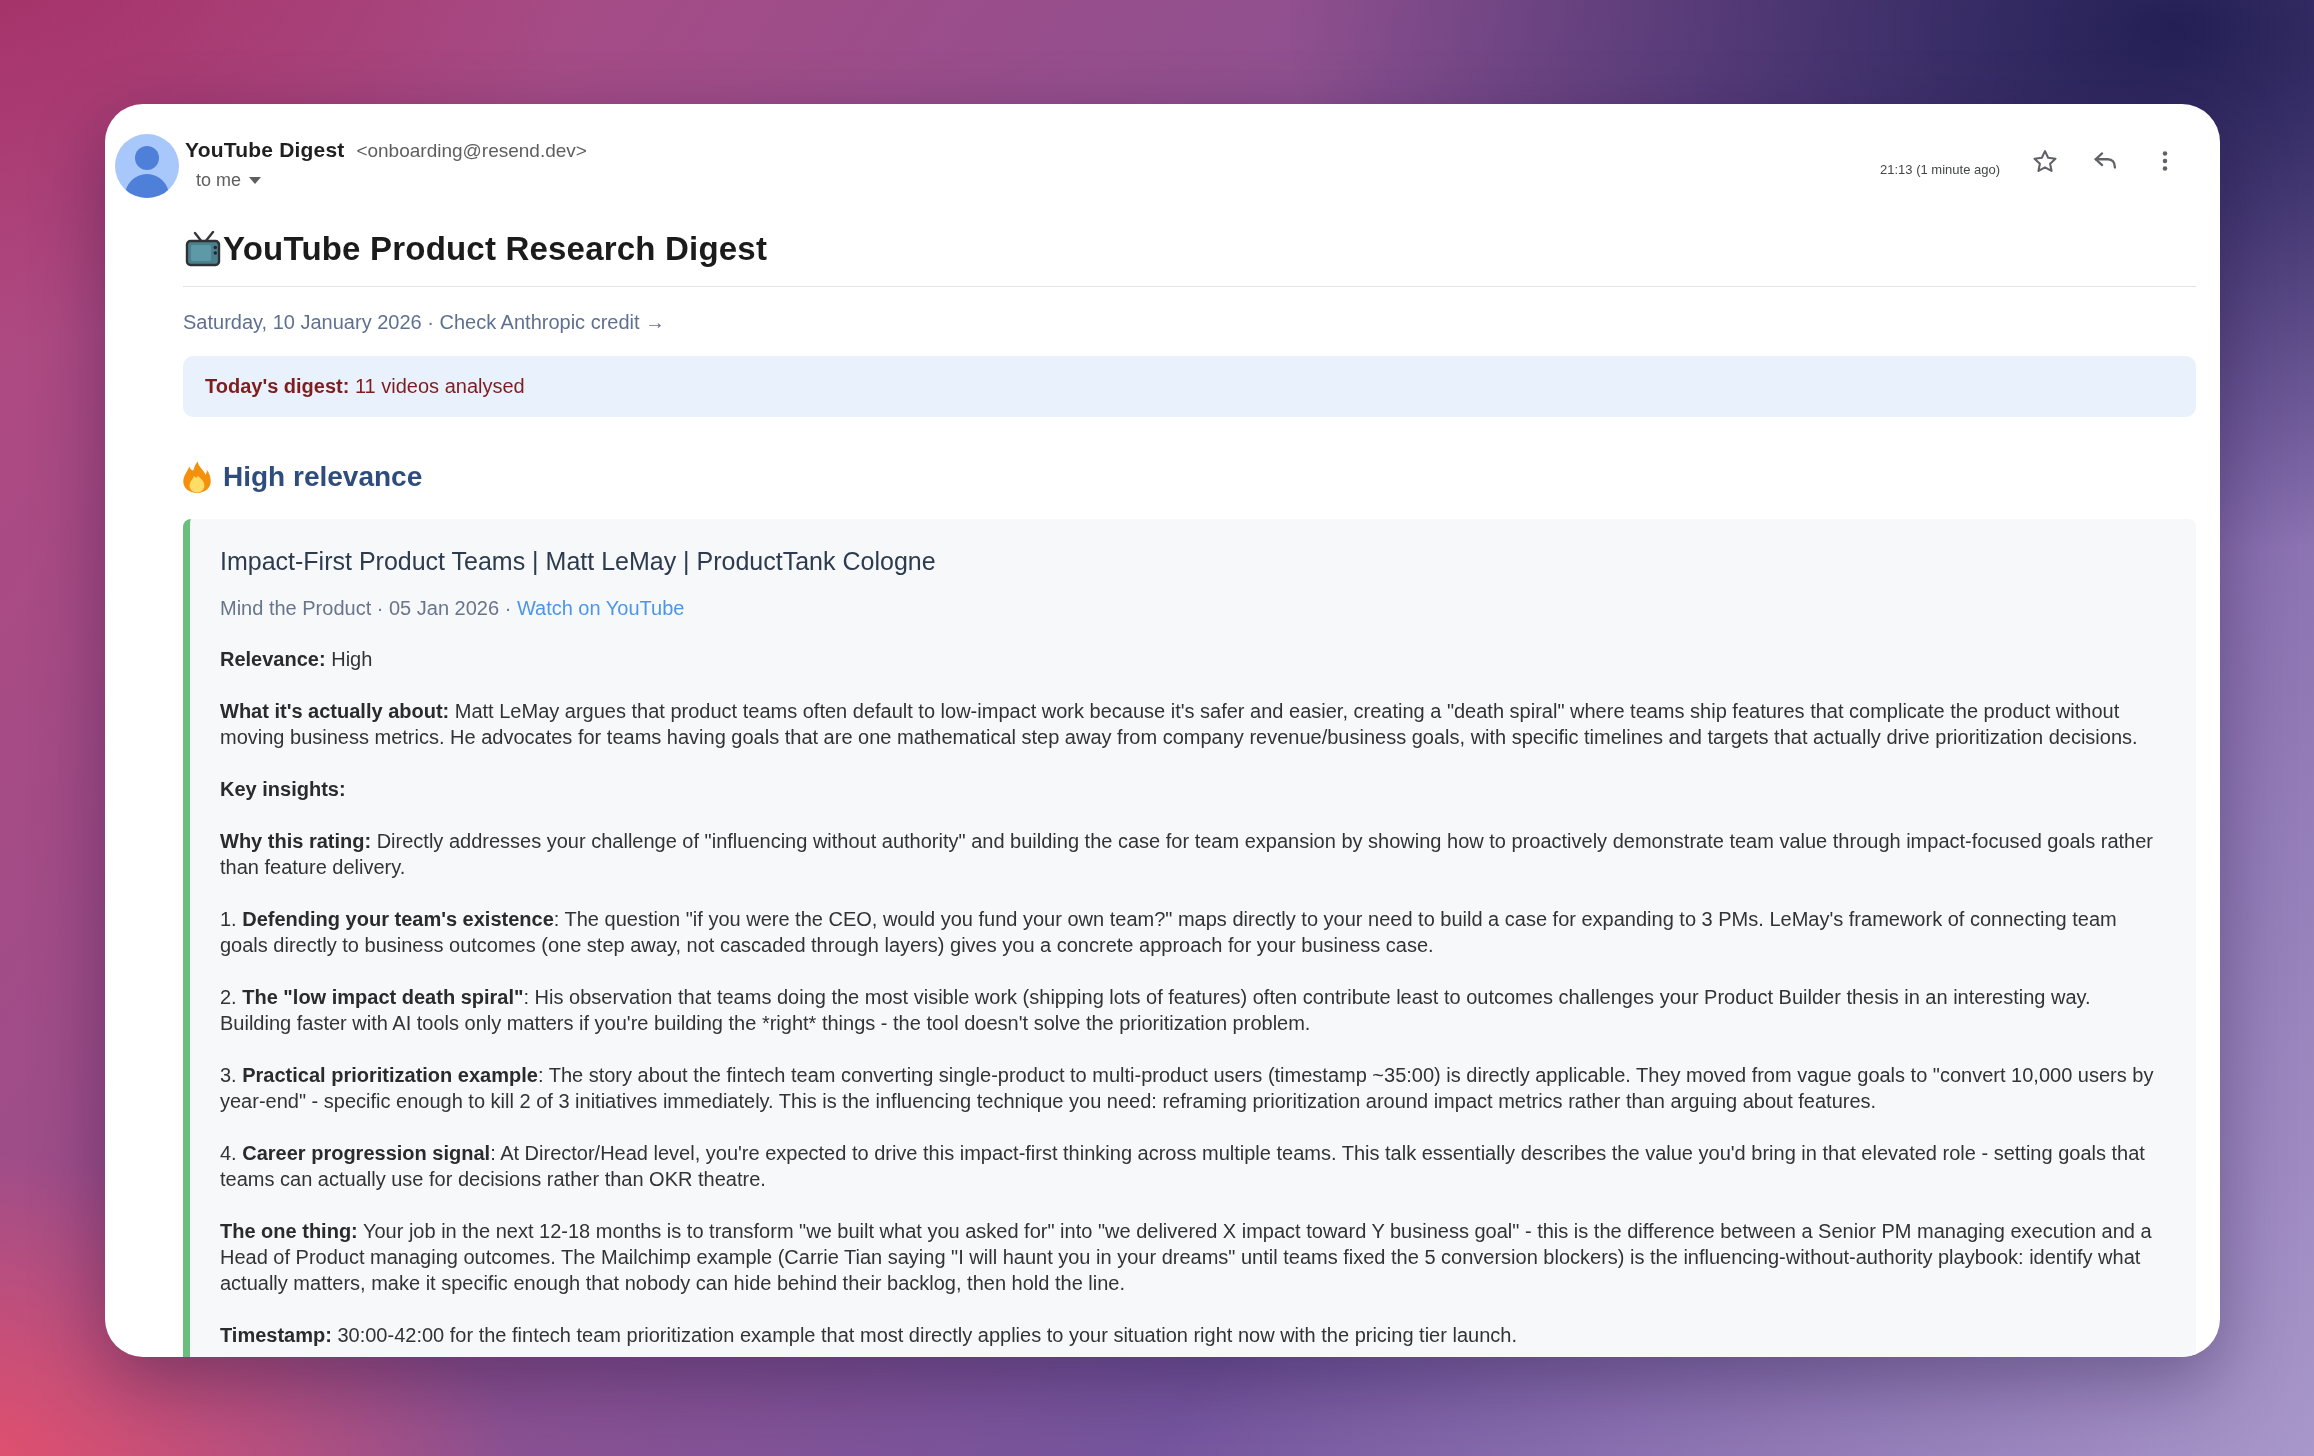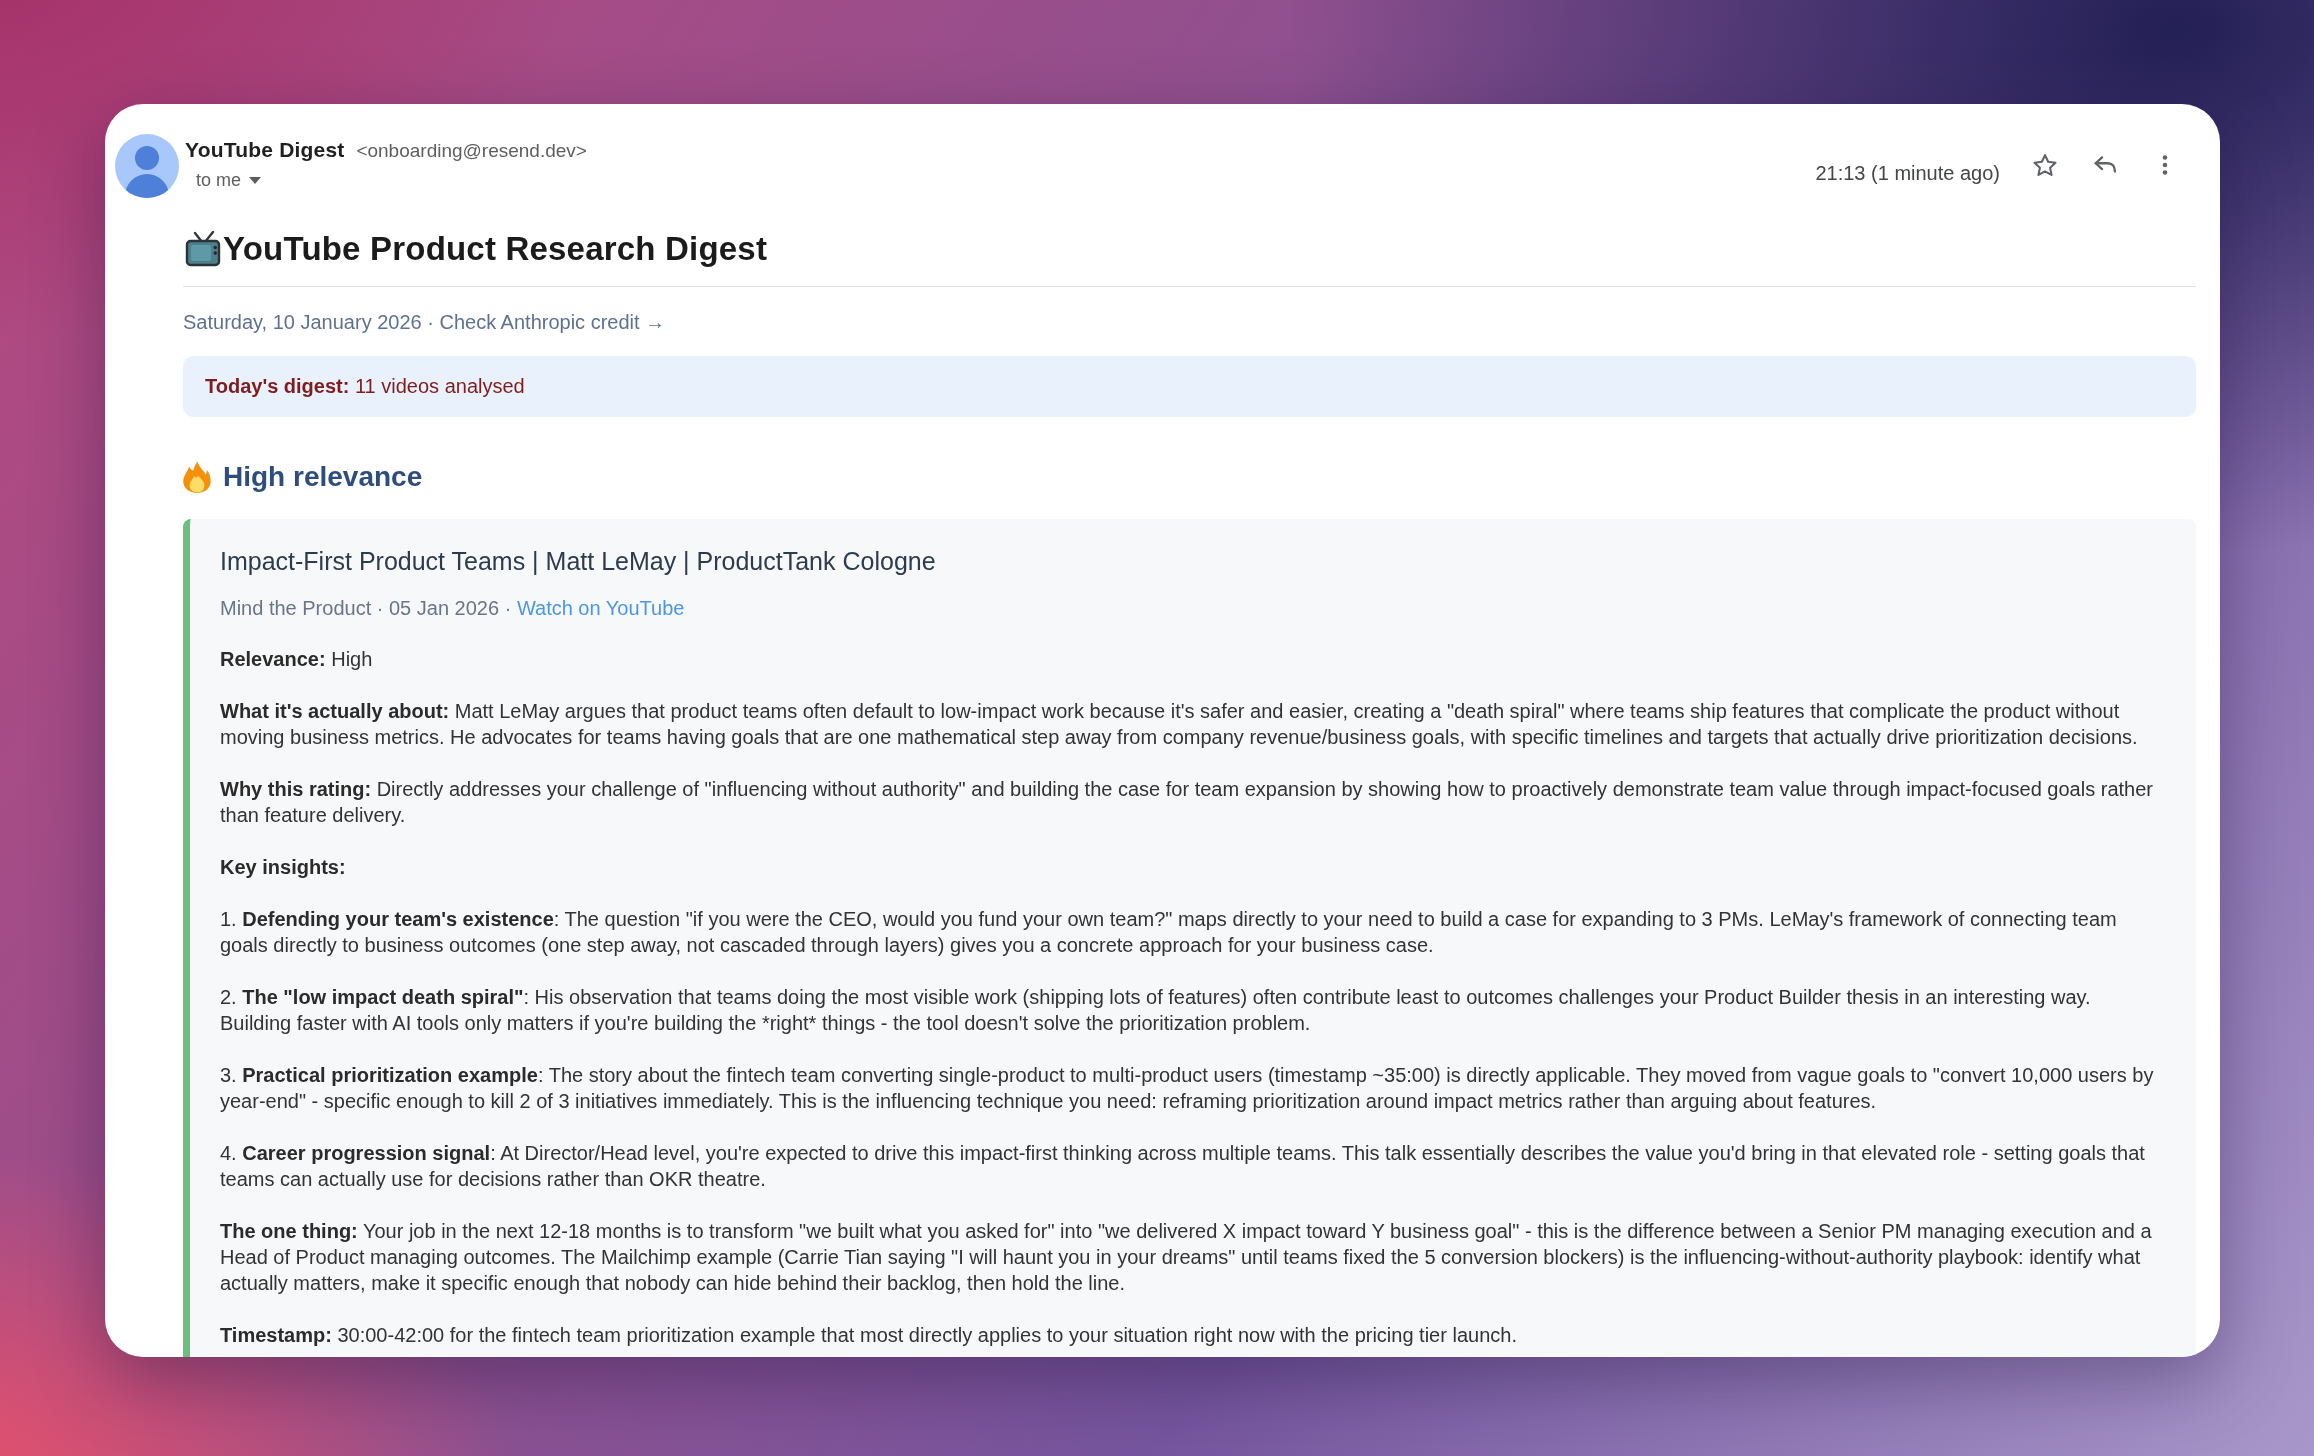--- a/index.html
+++ b/index.html
@@ -61,21 +61,21 @@
     width: 0; height: 0;
     border-left: 6px solid transparent;
     border-right: 6px solid transparent;
     border-top: 7px solid #5e5e5e;
     display: inline-block;
   }
   .header-right {
     display: flex; align-items: center; gap: 30px;
     padding-top: 10px;
   }
-  .header-time { font-size: 20px; color: #444746; white-space: nowrap; margin-top: 18px; }
+  .header-time { font-size: 13px; color: #444746; white-space: nowrap; margin-top: 18px; }
   .icon-btn { width: 30px; height: 30px; display: inline-flex; align-items: center; justify-content: center; cursor: pointer; }
   .icon-btn svg { display: block; }
 
   
   .email-body { padding: 0 24px 0 78px; }
 
   .subject-row {
     display: flex; align-items: center; 
     margin-top: 32px;
   }
@@ -210,23 +210,23 @@
         <div class="video-title">Impact-First Product Teams | Matt LeMay | ProductTank Cologne</div>
 
         <div class="video-meta">
           <span>Mind the Product</span><span> · </span><span>05 Jan 2026</span><span> · </span><a class="watch-link">Watch on YouTube</a>
         </div>
 
         <p><strong>Relevance:</strong><span> High</span></p>
 
         <p><strong>What it's actually about:</strong><span> Matt LeMay argues that product teams often default to low-impact work because it's safer and easier, creating a "death spiral" where teams ship features that complicate the product without moving business metrics. He advocates for teams having goals that are one mathematical step away from company revenue/business goals, with specific timelines and targets that actually drive prioritization decisions.</span></p>
 
+        <p><strong>Key insights:</strong></p>
+
         <p><strong>Why this rating:</strong><span> Directly addresses your challenge of "influencing without authority" and building the case for team expansion by showing how to proactively demonstrate team value through impact-focused goals rather than feature delivery.</span></p>
-
-        <p><strong>Key insights:</strong></p>
 
         <p><span>1. </span><strong>Defending your team's existence</strong><span>: The question "if you were the CEO, would you fund your own team?" maps directly to your need to build a case for expanding to 3 PMs. LeMay's framework of connecting team goals directly to business outcomes (one step away, not cascaded through layers) gives you a concrete approach for your business case.</span></p>
 
         <p><span>2. </span><strong>The "low impact death spiral"</strong><span>: His observation that teams doing the most visible work (shipping lots of features) often contribute least to outcomes challenges your Product Builder thesis in an interesting way. Building faster with AI tools only matters if you're building the *right* things - the tool doesn't solve the prioritization problem.</span></p>
 
         <p><span>3. </span><strong>Practical prioritization example</strong><span>: The story about the fintech team converting single-product to multi-product users (timestamp ~35:00) is directly applicable. They moved from vague goals to "convert 10,000 users by year-end" - specific enough to kill 2 of 3 initiatives immediately. This is the influencing technique you need: reframing prioritization around impact metrics rather than arguing about features.</span></p>
 
         <p><span>4. </span><strong>Career progression signal</strong><span>: At Director/Head level, you're expected to drive this impact-first thinking across multiple teams. This talk essentially describes the value you'd bring in that elevated role - setting goals that teams can actually use for decisions rather than OKR theatre.</span></p>
 
         <p><strong>The one thing:</strong><span> Your job in the next 12-18 months is to transform "we built what you asked for" into "we delivered X impact toward Y business goal" - this is the difference between a Senior PM managing execution and a Head of Product managing outcomes. The Mailchimp example (Carrie Tian saying "I will haunt you in your dreams" until teams fixed the 5 conversion blockers) is the influencing-without-authority playbook: identify what actually matters, make it specific enough that nobody can hide behind their backlog, then hold the line.</span></p>

